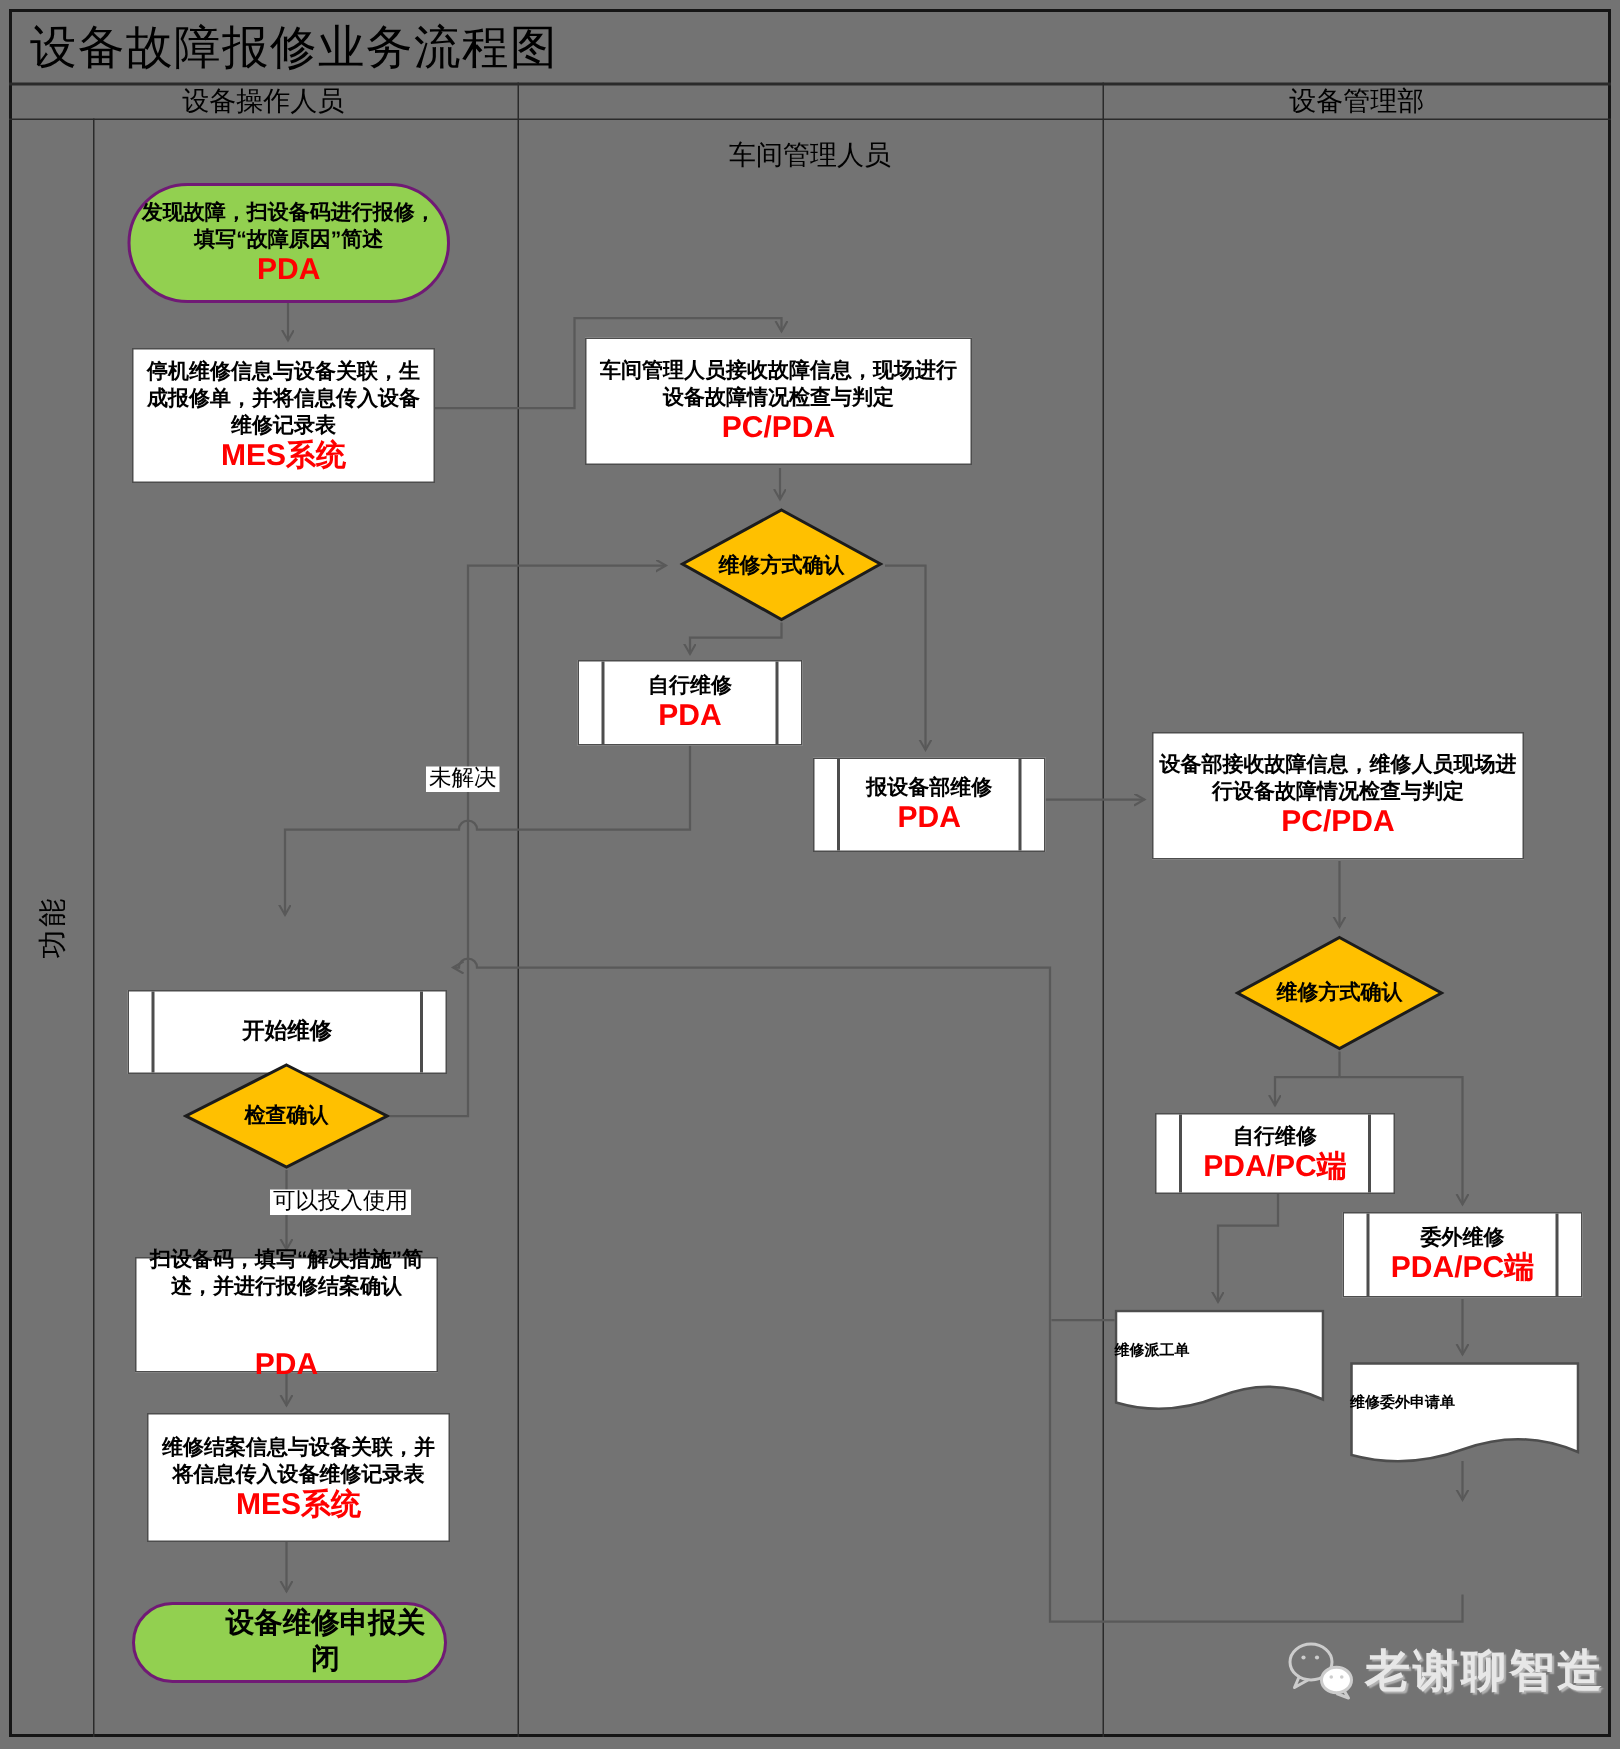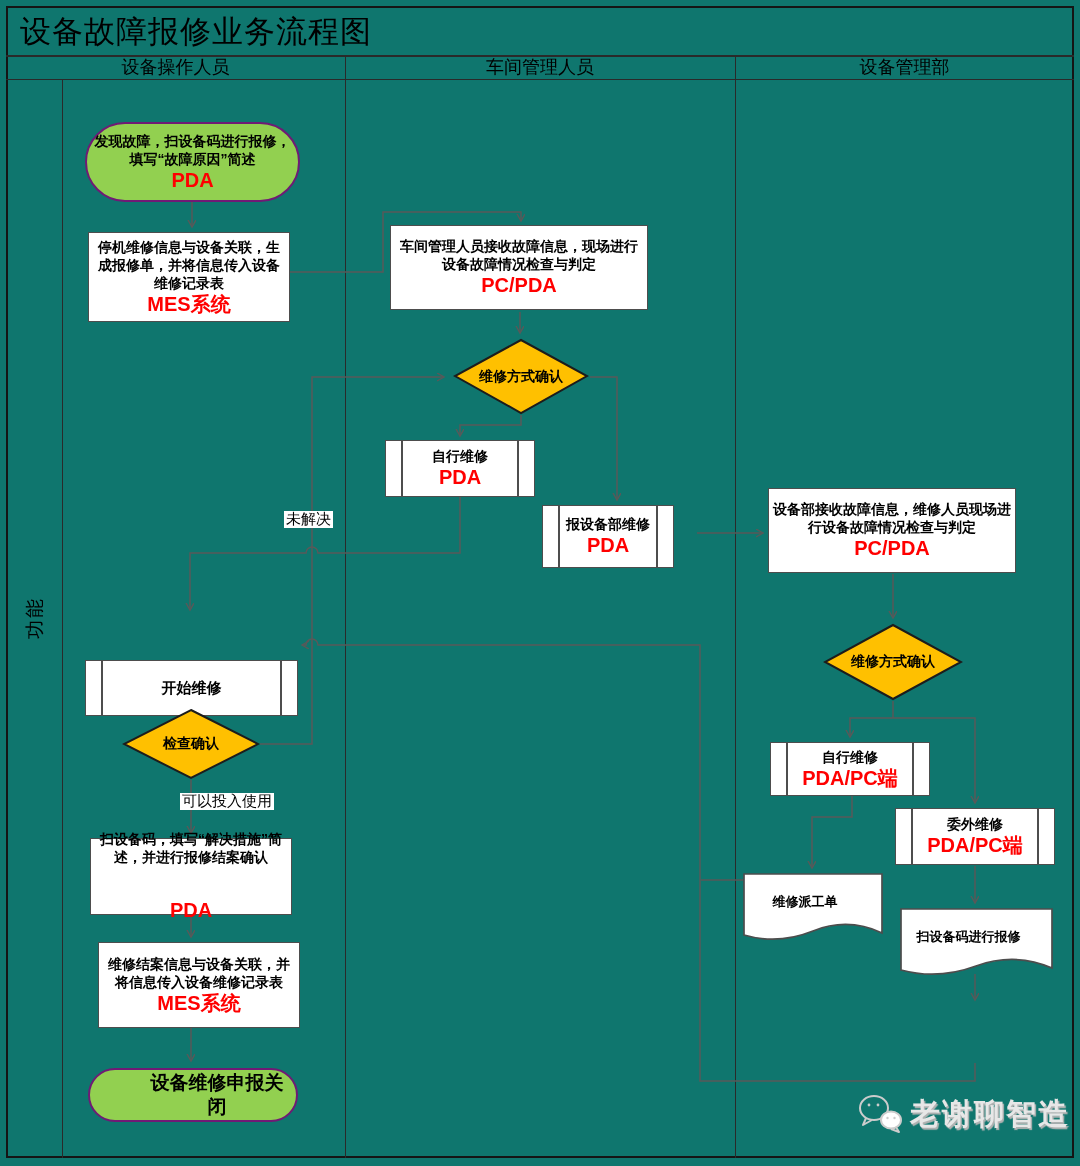--- a/index.html
+++ b/index.html
@@ -1,17 +1,17 @@
 <!DOCTYPE html>
 <html><head>
 <meta charset="utf-8">
 <style>
   html,body{margin:0;padding:0;background:#fff;}
   .stage{
-    position:relative;width:1080px;height:1166px;background:#0f766e;overflow:hidden;
+    position:relative;width:1080px;height:1166px;background:#737373;overflow:hidden;
     font-family:"Liberation Sans","DejaVu Sans",sans-serif;color:#000;text-decoration:underline;
   }
   
   .outer{position:absolute;left:6px;top:6px;width:1068px;height:1152px;
          border:2.5px solid #151515;box-sizing:border-box;z-index:0;}
   .hline{position:absolute;height:0;border-top:2px solid #2a2a2a;z-index:0;}
   .vline{position:absolute;width:0;border-left:1.8px solid #2a2a2a;z-index:0;}
   .title{position:absolute;left:6px;top:6px;width:1060px;height:49px;line-height:52px;
          padding-left:14px;font-size:31px;letter-spacing:1px;z-index:1;}
   .lanehead{position:absolute;top:56px;height:23px;line-height:22px;text-align:center;
@@ -28,43 +28,43 @@
   .node .lbl{font-size:14px;font-weight:bold;line-height:1.28;}
   .node .dev{font-size:20px;font-weight:bold;color:#FF0000;line-height:1.12;}
   .pre::before,.pre::after{content:"";position:absolute;top:0;bottom:0;width:1.7px;background:#4d4d4d;}
   .pre::before{left:15px;} .pre::after{right:15px;}
   .stadium{border-radius:999px;background:#92D050;border:2px solid #701a75;}
   .diamond{position:absolute;display:flex;align-items:center;justify-content:center;z-index:2;}
   .diamond svg{position:absolute;left:0;top:0;}
   .diamond .dlbl{position:relative;font-size:14px;font-weight:bold;z-index:1;}
   .doc{position:absolute;z-index:2;}
   .doc svg{position:absolute;left:0;top:0;}
-  .doc .dlbl{position:absolute;left:0;right:16px;top:20px;text-align:center;
-             font-size:13px;font-weight:bold;z-index:1;}
+  .doc .dlbl{position:absolute;left:0;right:16px;top:20px;text-align:left;
+             font-size:10px;font-weight:bold;z-index:1;}
   .elbl{position:absolute;font-size:15px;background:#fff;padding:0 2px;z-index:3;line-height:1.1;}
   
   .watermark{position:absolute;left:856px;top:1092px;display:flex;align-items:center;z-index:3;}
   .watermark .wtext{font-size:30px;font-weight:bold;color:#e7e7e7;letter-spacing:2px;
                     text-shadow:1.5px 1.5px 1px #b3b3b3;margin-left:6px;}
 </style>
 </head>
 <body>
 
 <div class="stage">
 
   <div class="outer"></div>
   <div class="title">设备故障报修业务流程图</div>
   <div class="hline" style="left:6px;top:55px;width:1068px;"></div>
   <div class="hline" style="left:6px;top:79px;width:1068px;border-top-width:1.8px;"></div>
   <div class="vline" style="left:345px;top:55px;height:1103px;"></div>
   <div class="vline" style="left:735px;top:55px;height:1103px;"></div>
   <div class="vline" style="left:62px;top:79px;height:1079px;"></div>
 
   <div class="lanehead" style="left:6px;width:339px;">设备操作人员</div>
-  <div class="lanehead" style="left:345px;width:390px;">车间管理人员</div>
+  <div class="lanehead" style="left:345px;width:390px;margin-top:36px;">车间管理人员</div>
   <div class="lanehead" style="left:735px;width:339px;">设备管理部</div>
   <div class="funcband">
       <span>功能</span>
     </div>
 
   <svg class="wires" width="1080" height="1166" viewBox="0 0 1080 1166">
     <defs>
       <marker id="arr" markerWidth="12" markerHeight="12" refX="7" refY="4" orient="auto" markerUnits="userSpaceOnUse">
         <path d="M0,0 L7,4 L0,8" fill="none" stroke="#595959" stroke-width="1.4"></path>
       </marker>
@@ -139,21 +139,21 @@
       <polygon points="68,2 134,38 68,75 2,38" stroke="#1c1c1c" stroke-width="2" fill="#FFC000"></polygon>
     </svg>
     <span class="dlbl">维修方式确认</span>
   </div>
 
   <div class="node pre" style="left:385px;top:440px;width:150px;height:57px;">
     <span class="lbl">自行维修</span>
     <span class="dev">PDA</span>
   </div>
 
-  <div class="node pre" style="left:542px;top:505px;width:132px;height:63px;">
+  <div class="node pre" style="left:542px;top:505px;width:155px;height:63px;">
     <span class="lbl">报设备部维修</span>
     <span class="dev">PDA</span>
   </div>
 
   <div class="node" style="left:768px;top:488px;width:248px;height:85px;">
     <span class="lbl">设备部接收故障信息，维修人员现场进行设备故障情况检查与判定</span>
     <span class="dev">PC/PDA</span>
   </div>
 
   <div class="diamond" style="left:823px;top:623px;width:140px;height:78px;">
@@ -177,21 +177,21 @@
     <svg width="140" height="78" viewBox="0 0 140 78">
       <path d="M1 1 L139 1 L139 60 Q105 44 70 58 Q35 72 1 62 Z" fill="#fff" stroke="#4d4d4d" stroke-width="1.7"></path>
     </svg>
     <span class="dlbl">维修派工单</span>
   </div>
 
   <div class="doc" style="left:900px;top:908px;width:153px;height:78px;">
     <svg width="153" height="78" viewBox="0 0 153 78">
       <path d="M1 1 L152 1 L152 60 Q115 44 76 58 Q38 72 1 62 Z" fill="#fff" stroke="#4d4d4d" stroke-width="1.7"></path>
     </svg>
-    <span class="dlbl">扫设备码进行报修</span>
+    <span class="dlbl">维修委外申请单</span>
   </div>
 
 
   <span class="elbl" style="left:284px;top:511px;">未解决</span>
   <span class="elbl" style="left:138px;top:793px;margin-left:42px;">可以投入使用</span>
 
   <div class="watermark">
     <svg width="48" height="44" viewBox="0 0 48 44">
       <ellipse cx="18" cy="16" rx="14" ry="12" fill="none" stroke="#cccccc" stroke-width="2"></ellipse>
       <path d="M10 26 L7 33 L16 28" fill="none" stroke="#cccccc" stroke-width="2" stroke-linejoin="round"></path>

